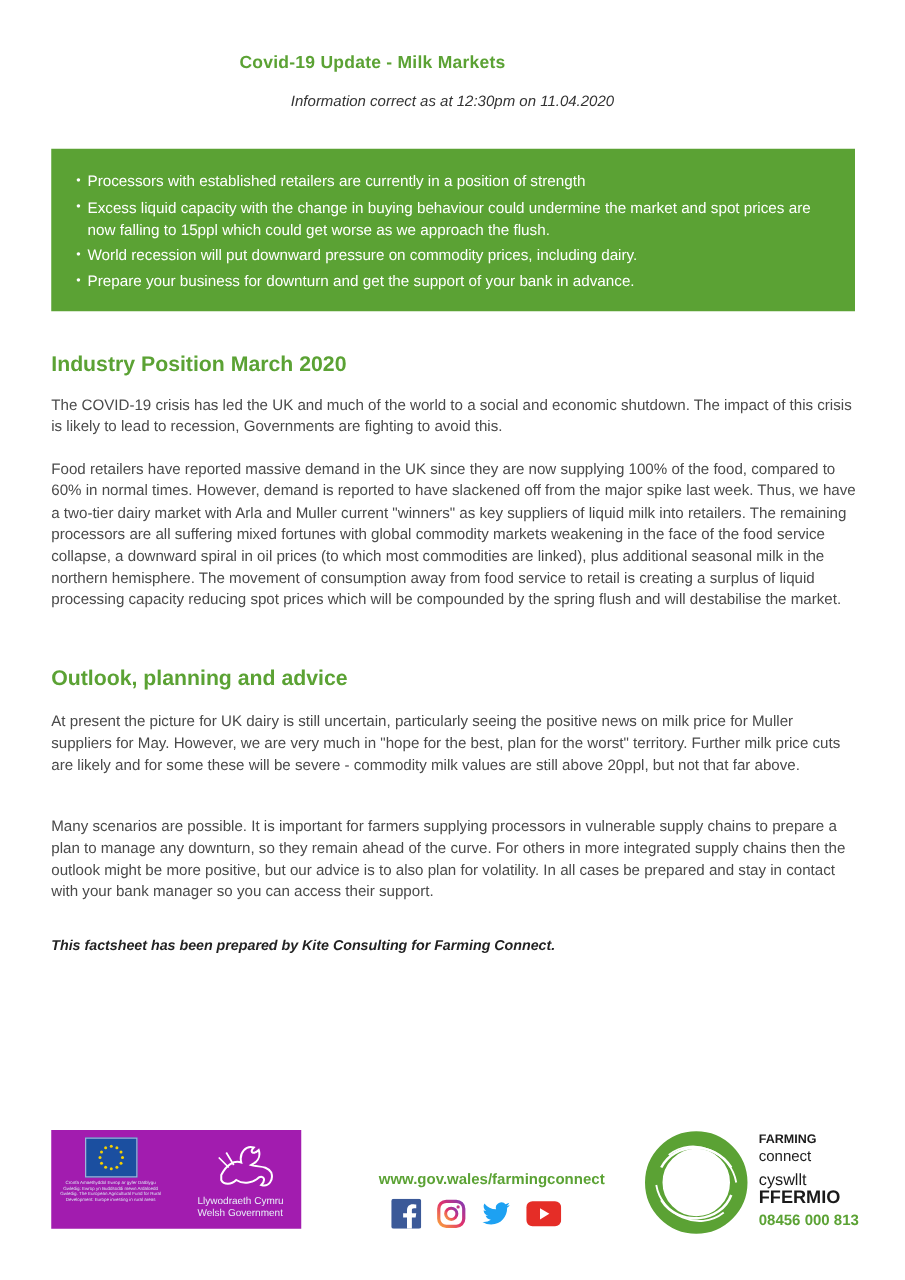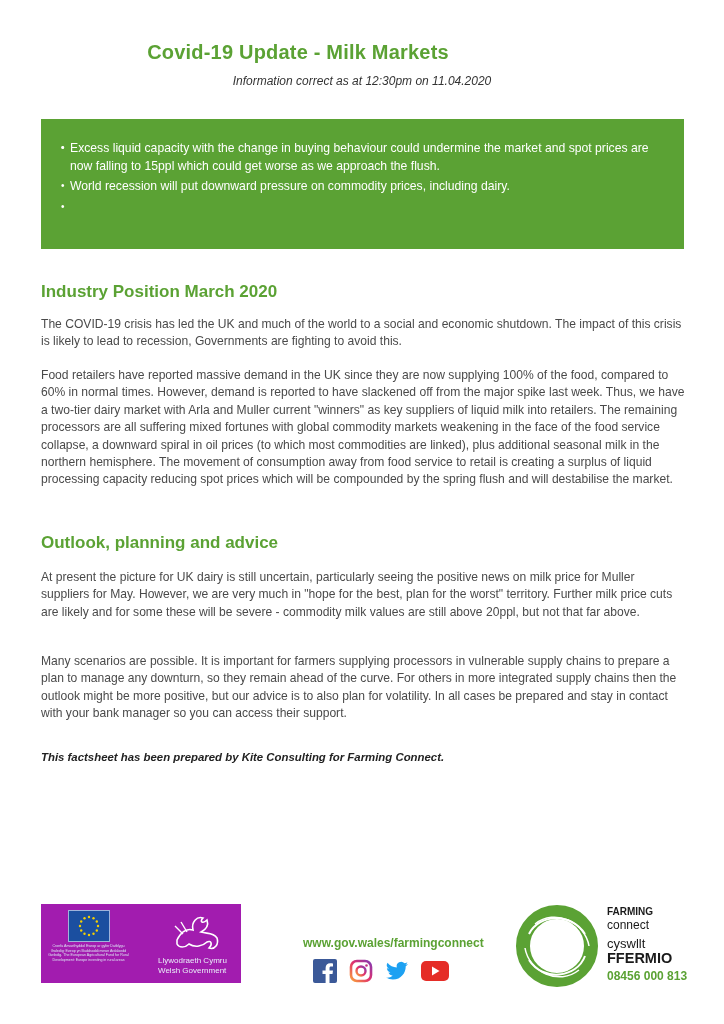--- a/index.html
+++ b/index.html
@@ -1,17 +1,17 @@
 <!DOCTYPE html>
 <html><head>
 <meta charset="utf-8">
 <style>
   html, body { margin: 0; padding: 0; background: #ffffff; }
   body { width: 724px; height: 1024px; position: relative; overflow: hidden; font-family: "Liberation Sans", "DejaVu Sans", sans-serif; color: #444444; }
-  .page-title { position: absolute; left: 0; width: 596px; top: 41px; text-align: center; font-size: 20px; font-weight: bold; color: #5ba234; letter-spacing: 0.2px; }
+  .page-title { position: absolute; left: 0; width: 596px; top: 41px; text-align: center; font-size: 14px; font-weight: bold; color: #5ba234; letter-spacing: 0.2px; }
   .page-subtitle { position: absolute; left: 0; width: 724px; top: 74px; text-align: center; font-size: 12px; font-style: italic; color: #333333; }
   .summary-box { position: absolute; left: 41px; top: 119px; width: 643px; height: 130px; background: #5ba234; box-sizing: border-box; padding: 17px 18px 0 20px; }
   .summary-box ul { margin: 0; padding: 0; list-style: none; }
   .summary-box li { position: relative; color: #ffffff; font-size: 12.2px; line-height: 18px; padding-left: 9px; margin-bottom: 2.5px; }
   .summary-box li .bullet { position: absolute; left: 0; top: 0; font-size: 10px; }
   .section-heading { position: absolute; left: 41px; font-size: 17px; font-weight: bold; color: #5ba234; }
   .para { position: absolute; left: 41px; width: 644px; font-size: 12.1px; line-height: 17.4px; color: #4a4a4a; margin: 0; }
   .credit { position: absolute; left: 41px; top: 751px; font-size: 11.4px; font-style: italic; font-weight: bold; color: #222222; }
   .partner-logos { position: absolute; left: 41px; top: 904px; width: 200px; height: 79px; background: #a21caf; }
   .eu-flag { position: absolute; left: 27px; top: 6px; width: 40px; height: 30px; background: #1b4fa0; border: 1px solid #9fb3db; }
@@ -30,24 +30,24 @@
   .fc-phone { font-size: 12px; font-weight: bold; color: #5ba234; line-height: 16px; margin-top: 2px; text-align: center; }
 </style>
 </head>
 <body>
 
 <div class="page-title">Covid-19 Update - Milk Markets</div>
 <div class="page-subtitle">Information correct as at 12:30pm on 11.04.2020</div>
 
 <div class="summary-box">
   <ul>
-    <li><span class="bullet">•</span></li>
+    <li><span class="bullet">•</span><span>Processors with established retailers are currently in a position of strength</span></li>
     <li><span class="bullet">•</span><span>Excess liquid capacity with the change in buying behaviour could undermine the market and spot prices are now falling to 15ppl which could get worse as we approach the flush.</span></li>
     <li><span class="bullet">•</span><span>World recession will put downward pressure on commodity prices, including dairy.</span></li>
-    <li><span class="bullet">•</span></li>
+    <li><span class="bullet">•</span><span>Prepare your business for downturn and get the support of your bank in advance.</span></li>
   </ul>
 </div>
 
 <div class="section-heading" style="top:282px;">Industry Position March 2020</div>
 <p class="para" style="top:316px;">The COVID-19 crisis has led the UK and much of the world to a social and economic shutdown. The impact of this crisis is likely to lead to recession, Governments are fighting to avoid this.</p>
 <p class="para" style="top:367px;">Food retailers have reported massive demand in the UK since they are now supplying 100% of the food, compared to 60% in normal times. However, demand is reported to have slackened off from the major spike last week. Thus, we have a two-tier dairy market with Arla and Muller current "winners" as key suppliers of liquid milk into retailers. The remaining processors are all suffering mixed fortunes with global commodity markets weakening in the face of the food service collapse, a downward spiral in oil prices (to which most commodities are linked), plus additional seasonal milk in the northern hemisphere. The movement of consumption away from food service to retail is creating a surplus of liquid processing capacity reducing spot prices which will be compounded by the spring flush and will destabilise the market.</p>
 
 <div class="section-heading" style="top:533px;">Outlook, planning and advice</div>
 <p class="para" style="top:569px;">At present the picture for UK dairy is still uncertain, particularly seeing the positive news on milk price for Muller suppliers for May. However, we are very much in "hope for the best, plan for the worst" territory. Further milk price cuts are likely and for some these will be severe - commodity milk values are still above 20ppl, but not that far above.</p>
 <p class="para" style="top:653px;">Many scenarios are possible. It is important for farmers supplying processors in vulnerable supply chains to prepare a plan to manage any downturn, so they remain ahead of the curve. For others in more integrated supply chains then the outlook might be more positive, but our advice is to also plan for volatility. In all cases be prepared and stay in contact with your bank manager so you can access their support.</p>

